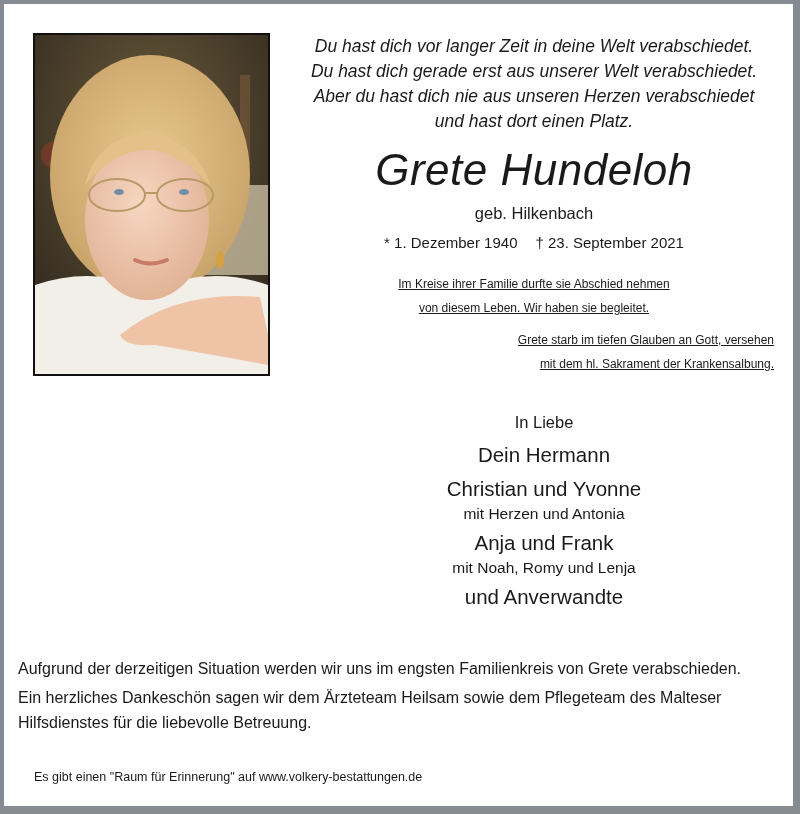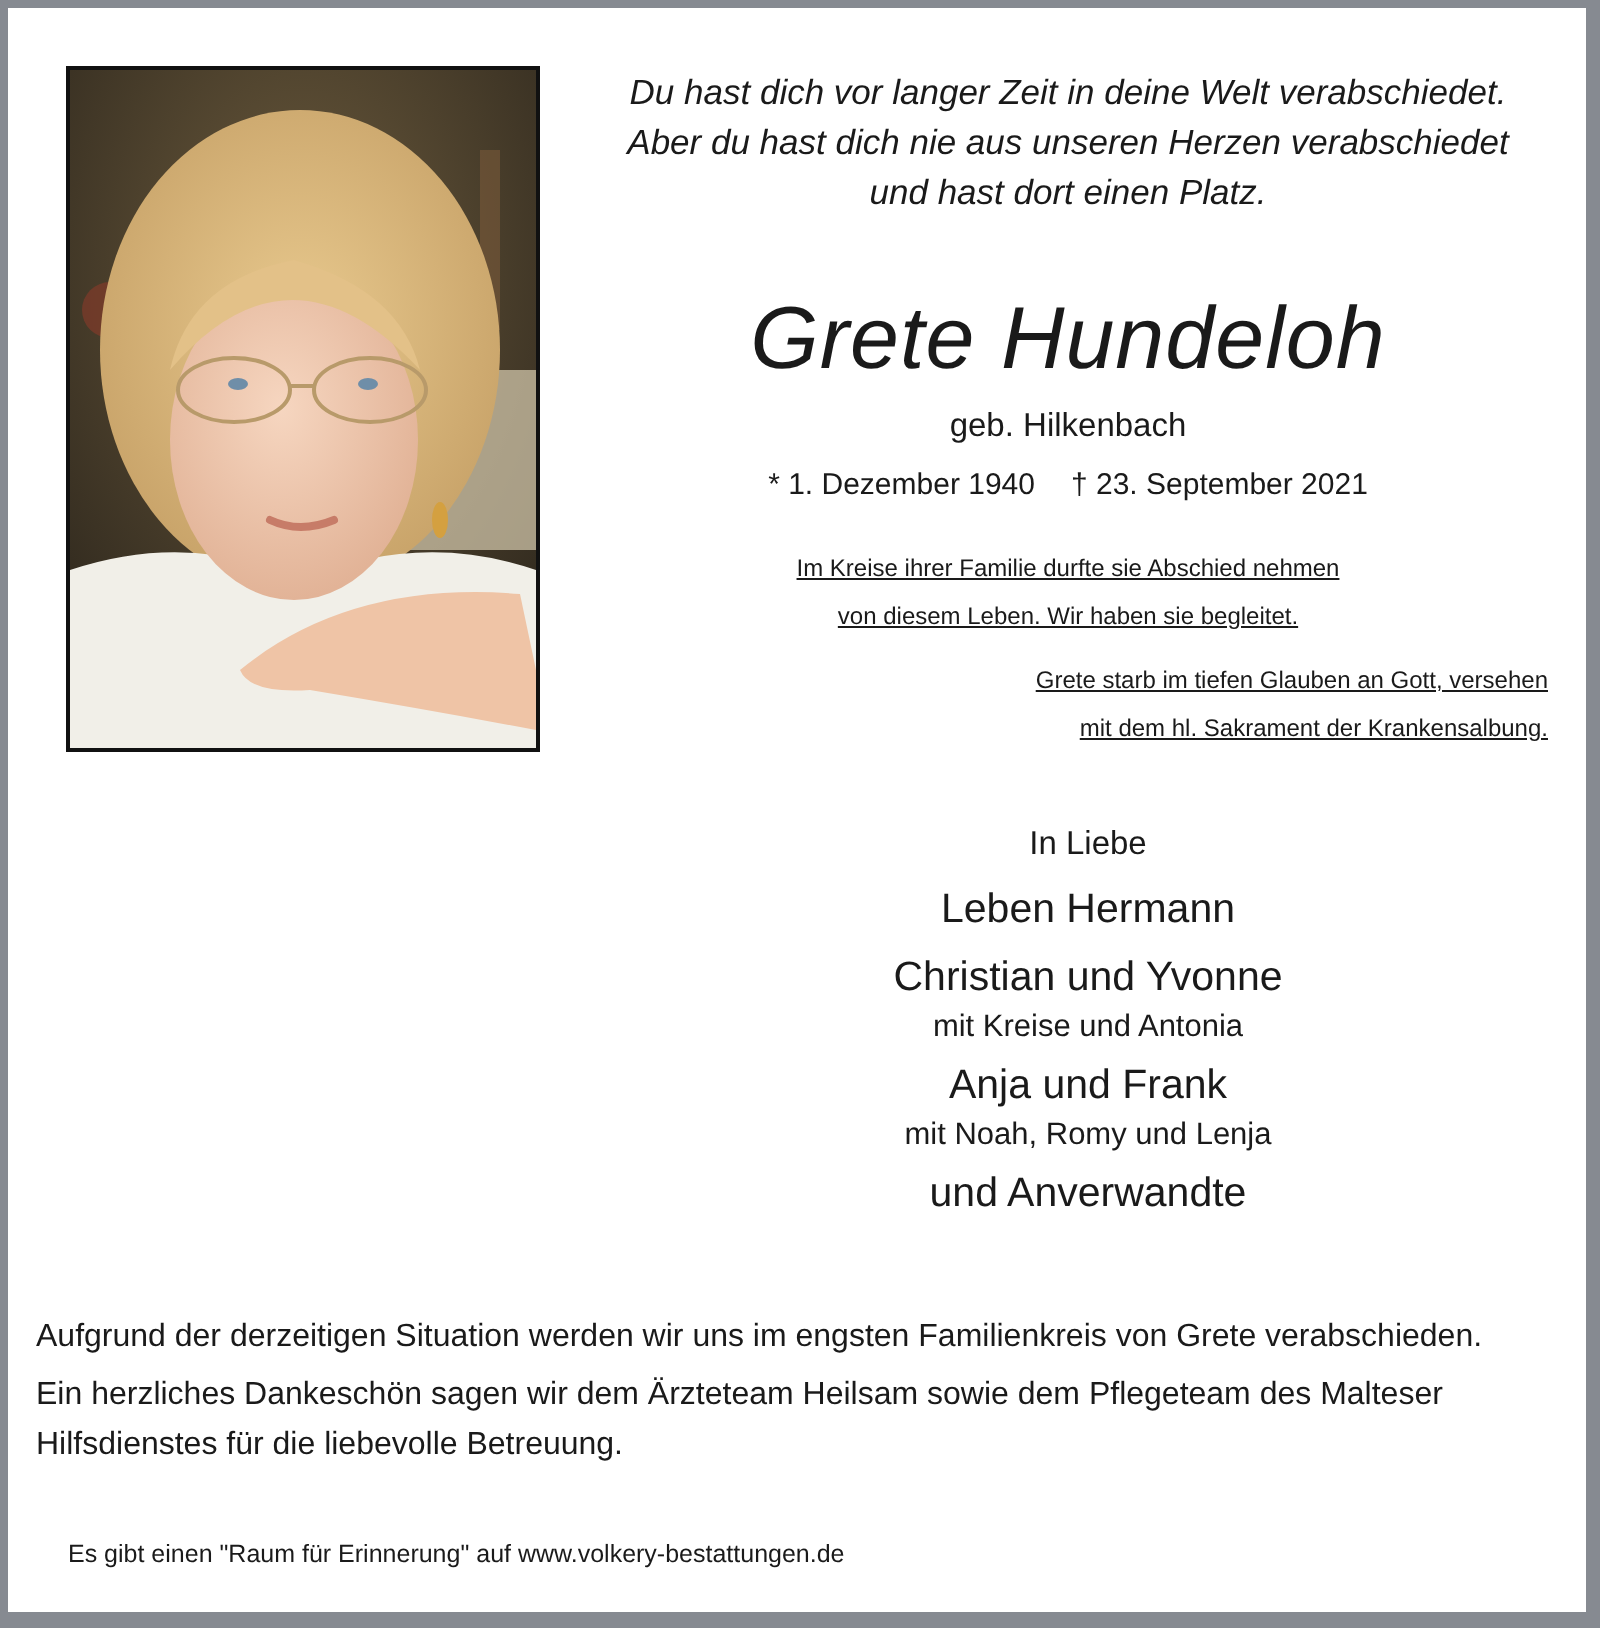--- a/index.html
+++ b/index.html
@@ -132,20 +132,21 @@
       <ellipse cx="84" cy="157" rx="5" ry="3" fill="#6f8ea8"></ellipse>
       <ellipse cx="149" cy="157" rx="5" ry="3" fill="#6f8ea8"></ellipse>
       <path d="M100 225 Q115 232 132 225" stroke="#c77c68" stroke-width="4" fill="none" stroke-linecap="round"></path>
       <path d="M85 300 Q140 255 225 262 L233 300 L233 330 Q180 320 120 310 Q90 312 85 300 Z" fill="#efc4a6"></path>
       <ellipse cx="185" cy="225" rx="4" ry="9" fill="#d4a040"></ellipse>
     </svg>
   </div>
 
   <div class="poem">
     <div>Du hast dich vor langer Zeit in deine Welt verabschiedet.</div>
+    <div>Du hast dich gerade erst aus unserer Welt verabschiedet.</div>
     <div>Aber du hast dich nie aus unseren Herzen verabschiedet</div>
     <div>und hast dort einen Platz.</div>
   </div>
 
   <div class="name">Grete Hundeloh</div>
   <div class="nee">geb. Hilkenbach</div>
   <div class="dates">
     <span>* 1. Dezember 1940</span><span class="gap"></span><span>† 23. September 2021</span>
   </div>
 
@@ -153,23 +154,23 @@
     <div>Im Kreise ihrer Familie durfte sie Abschied nehmen</div>
     <div>von diesem Leben. Wir haben sie begleitet.</div>
   </div>
   <div class="para p2">
     <div>Grete starb im tiefen Glauben an Gott, versehen</div>
     <div>mit dem hl. Sakrament der Krankensalbung.</div>
   </div>
 
   <div class="signers">
     <div class="small inliebe">In Liebe</div>
-    <div class="big">Leben Hermann</div>
+    <div class="big">Dein Hermann</div>
     <div class="big mt4">Christian und Yvonne</div>
-    <div class="sub">mit Kreise und Antonia</div>
+    <div class="sub">mit Herzen und Antonia</div>
     <div class="big mt4">Anja und Frank</div>
     <div class="sub">mit Noah, Romy und Lenja</div>
     <div class="big mt4">und Anverwandte</div>
   </div>
 
 
   <div class="notice">
     <div>Aufgrund der derzeitigen Situation werden wir uns im engsten Familienkreis von Grete verabschieden.</div>
     <div class="para2">Ein herzliches Dankeschön sagen wir dem Ärzteteam Heilsam sowie dem Pflegeteam des Malteser Hilfsdienstes für die liebevolle Betreuung.</div>
   </div>

